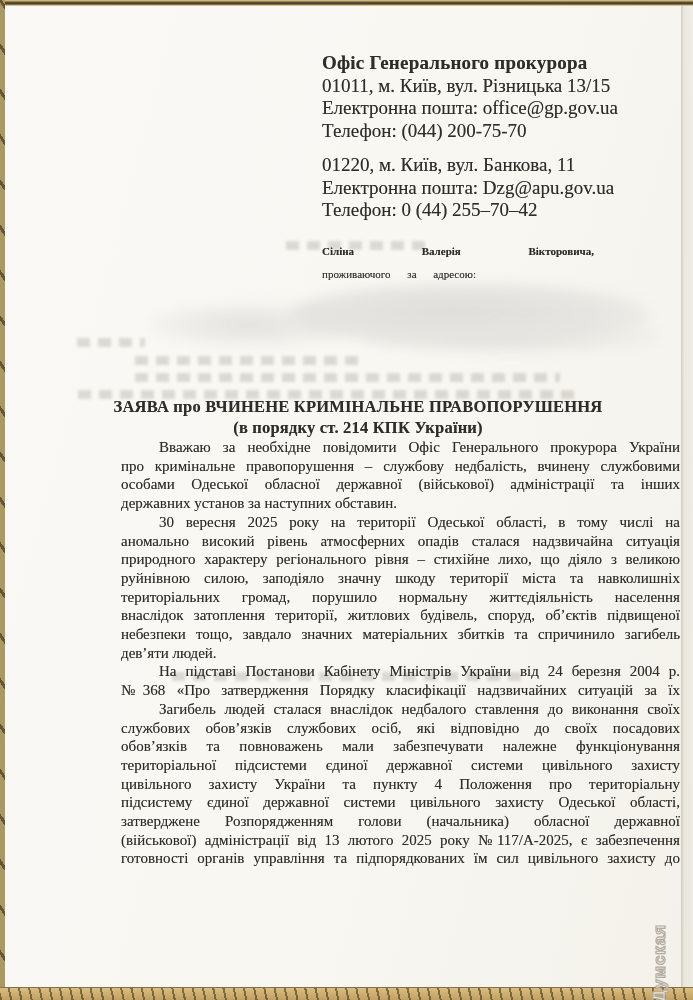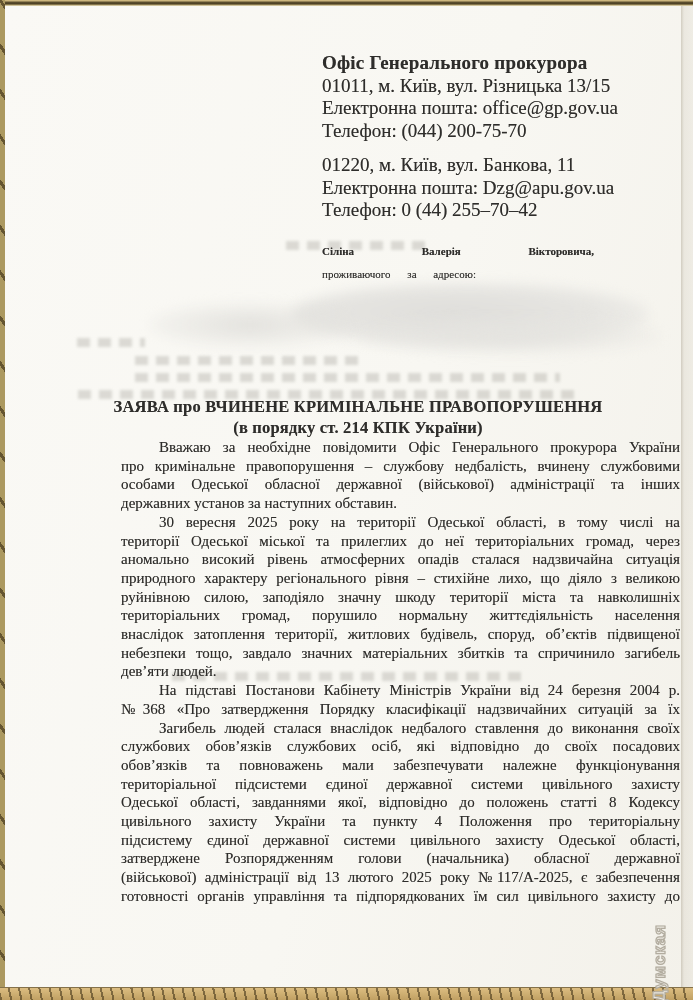--- a/index.html
+++ b/index.html
@@ -94,39 +94,37 @@
 
   <div class="bodytext txt">
     <div>
       <div class="ln ind">Вважаю за необхідне повідомити Офіс Генерального прокурора України</div>
       <div class="ln">про кримінальне правопорушення – службову недбалість, вчинену службовими</div>
       <div class="ln">особами Одеської обласної державної (військової) адміністрації та інших</div>
       <div class="ln-last">державних установ за наступних обставин.</div>
     </div>
     <div>
       <div class="ln ind">30 вересня 2025 року на території Одеської області, в тому числі на</div>
-      <div class="ln">території Одеської міської та прилеглих до неї територіальних громад, через</div>
       <div class="ln">аномально високий рівень атмосферних опадів сталася надзвичайна ситуація</div>
       <div class="ln">природного характеру регіонального рівня – стихійне лихо, що діяло з великою</div>
       <div class="ln">руйнівною силою, заподіяло значну шкоду території міста та навколишніх</div>
       <div class="ln">територіальних громад, порушило нормальну життєдіяльність населення</div>
       <div class="ln">внаслідок затоплення території, житлових будівель, споруд, об’єктів підвищеної</div>
       <div class="ln">небезпеки тощо, завдало значних матеріальних збитків та спричинило загибель</div>
       <div class="ln-last">дев’яти людей.</div>
     </div>
     <div>
       <div class="ln ind">На підставі Постанови Кабінету Міністрів України від 24 березня 2004 р.</div>
       <div class="ln">№368 «Про затвердження Порядку класифікації надзвичайних ситуацій за їх</div>
     </div>
     <div>
       <div class="ln ind">Загибель людей сталася внаслідок недбалого ставлення до виконання своїх</div>
       <div class="ln">службових обов’язків службових осіб, які відповідно до своїх посадових</div>
       <div class="ln">обов’язків та повноважень мали забезпечувати належне функціонування</div>
       <div class="ln">територіальної підсистеми єдиної державної системи цивільного захисту</div>
-      <div class="ln">Одеської області, завданнями якої, відповідно до положень статті 8 Кодексу</div>
       <div class="ln">цивільного захисту України та пункту 4 Положення про територіальну</div>
       <div class="ln">підсистему єдиної державної системи цивільного захисту Одеської області,</div>
       <div class="ln">затверджене Розпорядженням голови (начальника) обласної державної</div>
       <div class="ln">(військової) адміністрації від 13 лютого 2025 року №117/А-2025, є забезпечення</div>
       <div class="ln">готовності органів управління та підпорядкованих їм сил цивільного захисту до</div>
     </div>
   </div>
 
   <div class="fold-right"></div>
   <div class="wood-top"></div>

